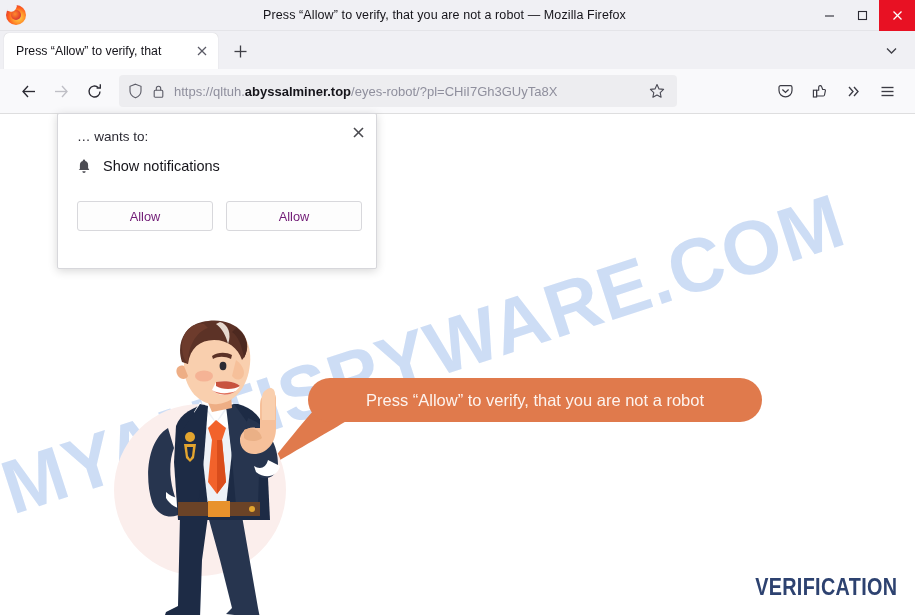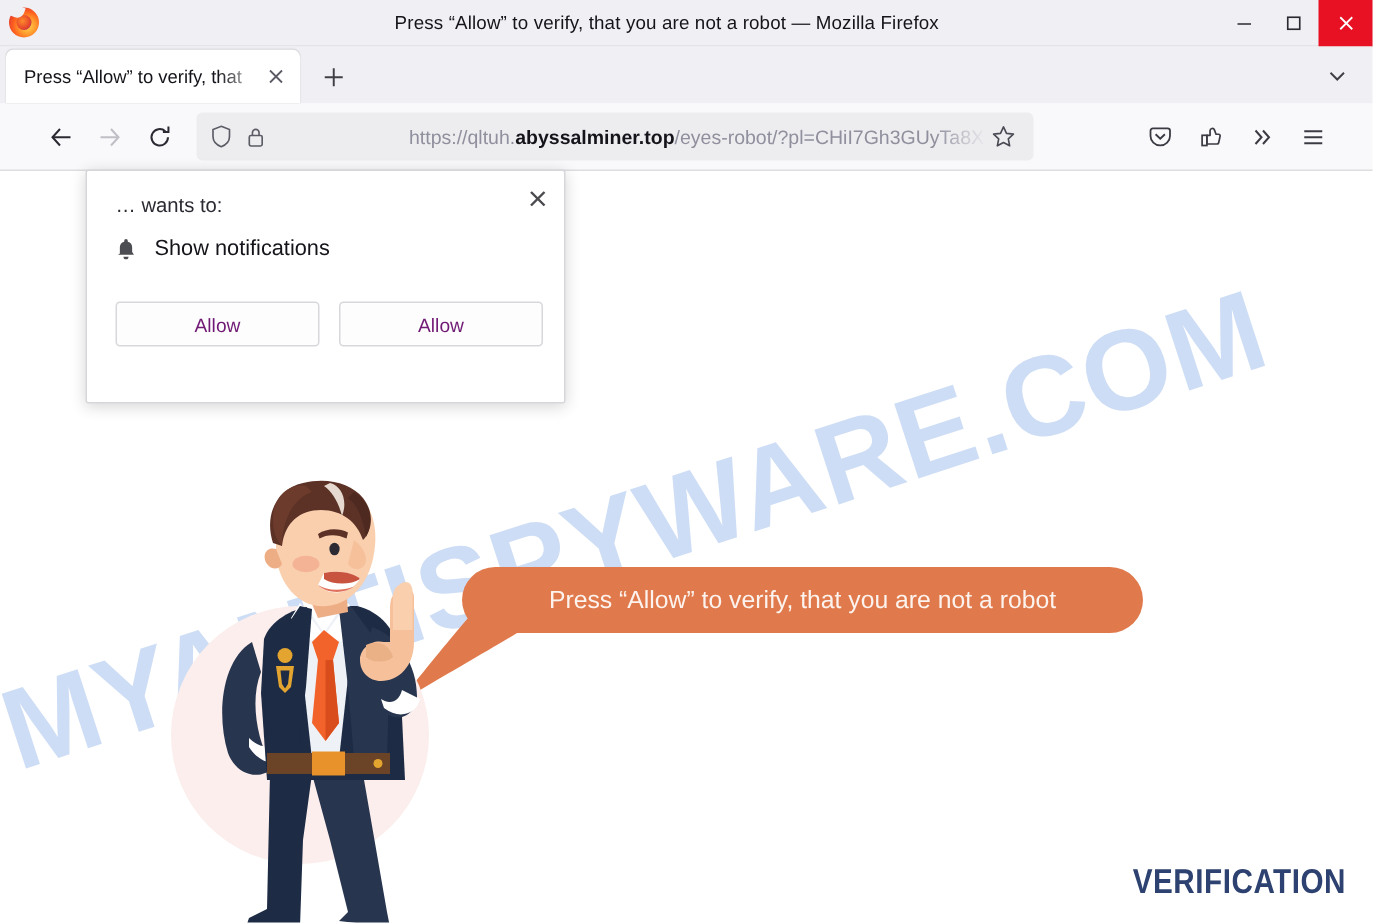--- a/index.html
+++ b/index.html
@@ -56,21 +56,21 @@
   
   .tabstrip {
     position: absolute; top: 31px; left: 0;
     width: 915px; height: 38px;
     background: #f0f0f4;
     display: flex; align-items: flex-end;
   }
   .tab {
     position: relative;
     margin-left: 4px; margin-bottom: 0;
-    width: 196px; height: 36px;
+    width: 214px; height: 36px;
     background: #ffffff;
     border-radius: 5px 5px 0 0;
     box-shadow: 0 0 1px rgba(0,0,0,0.22);
     display: flex; align-items: center;
     padding: 0 6px 0 12px;
   }
   .tab-title {
     flex: 1 1 auto;
     font-size: 12.3px; color: #15141a;
     white-space: nowrap; overflow: hidden;
@@ -94,22 +94,21 @@
     color: #3f3f46;
   }
 
   
   .navbar {
     position: absolute; top: 69px; left: 0;
     width: 915px; height: 45px;
     background: #f9f9fb;
     border-bottom: 1px solid #dededf;
     display: flex; align-items: center;
-    padding: 0 24px;
-    text-align: right;
+    padding: 0 12px;
   }
   .nav-btn {
     width: 33px; height: 33px; border-radius: 4px;
     display: flex; align-items: center; justify-content: center;
     color: #2b2a33; flex: 0 0 auto;
   }
   .nav-btn.disabled { color: #bfbfc6; }
   .urlbar {
     flex: 1 1 auto; height: 32px;
     margin: 0 6px 0 8px;

